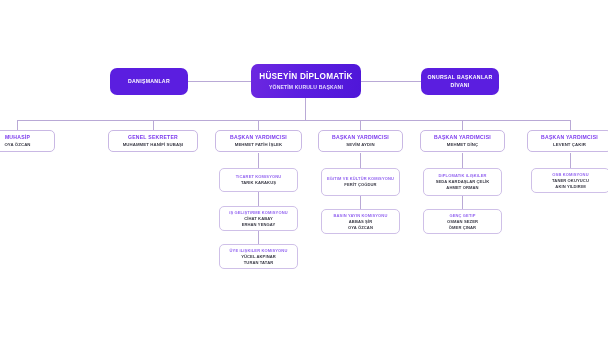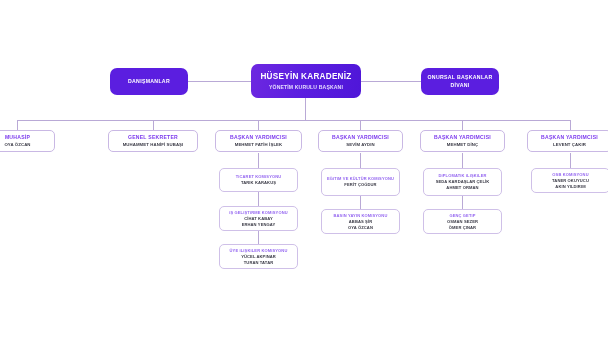--- a/index.html
+++ b/index.html
@@ -137,21 +137,21 @@
   <div class="line-v" style="left:462px; top:153px; height:15px;"></div>
   <div class="line-v" style="left:462px; top:196px; height:13px;"></div>
 
   <div class="line-v" style="left:570px; top:153px; height:15px;"></div>
 
   <div class="node node-side" style="left:110px; top:68px; width:78px; height:27px;">
     <div class="t1">DANIŞMANLAR</div>
   </div>
 
   <div class="node node-root" style="left:251px; top:64px; width:110px; height:34px;">
-    <div class="t1">HÜSEYİN KARADENİZ</div>
+    <div class="t1">HÜSEYİN DİPLOMATİK</div>
     <div class="t2">YÖNETİM KURULU BAŞKANI</div>
   </div>
 
   <div class="node node-side" style="left:421px; top:68px; width:78px; height:27px;">
     <div class="t1">ONURSAL BAŞKANLAR DİVANI</div>
   </div>
 
   <div class="card lvl2" style="left:-20px; top:130px; width:75px; height:22px;">
     <div class="title">MUHASİP</div>
     <div class="name">OYA ÖZCAN</div>

